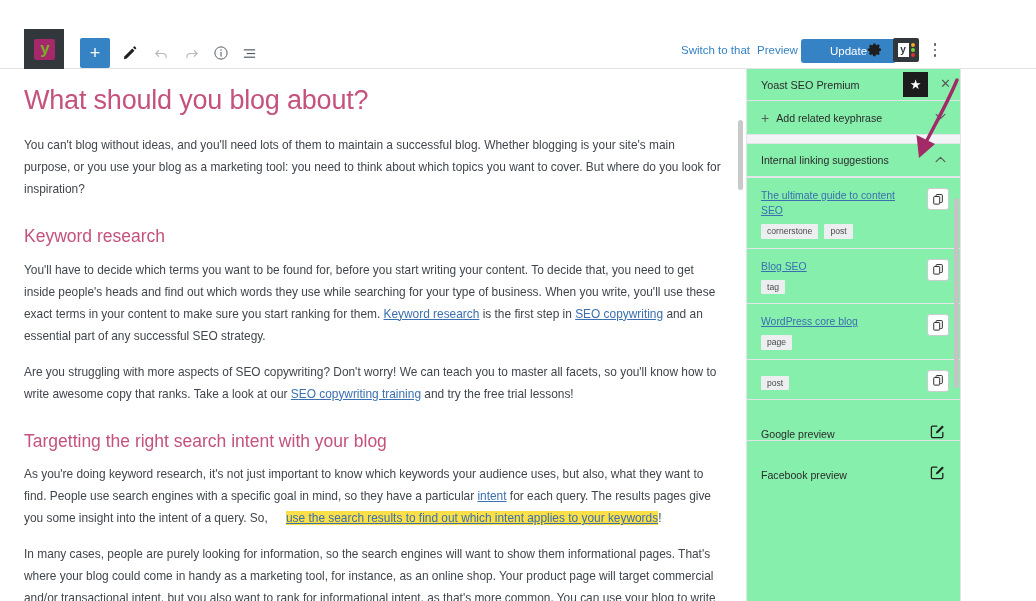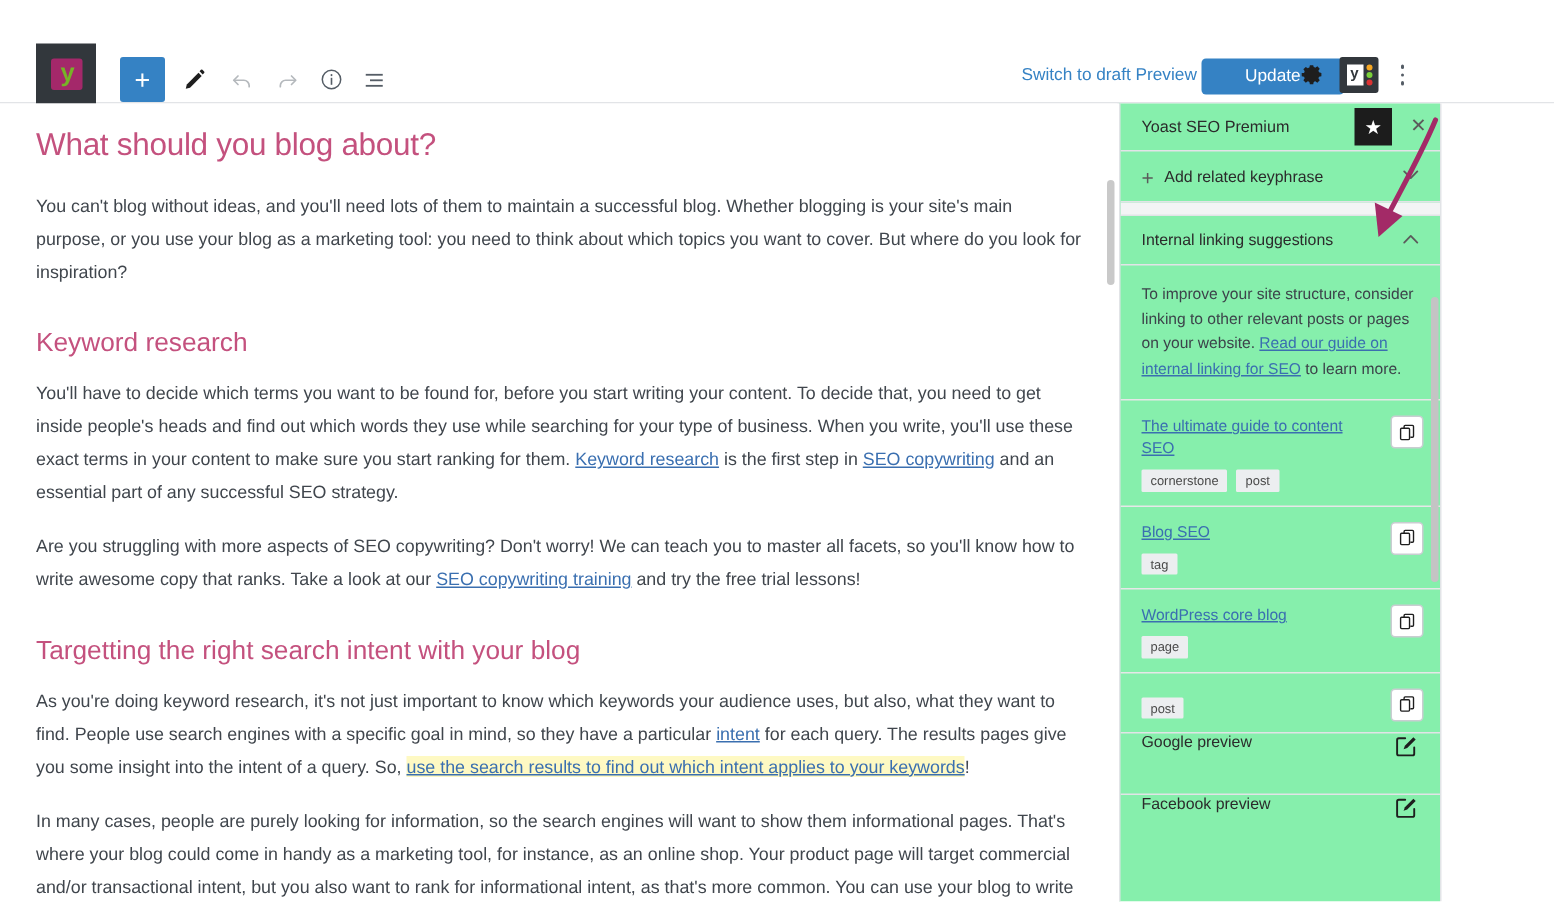--- a/index.html
+++ b/index.html
@@ -113,21 +113,21 @@
   
   .editor {
     position: absolute; left: 0; top: 69px;
     width: 745px; height: 532px;
     background: #fff;
     overflow: hidden;
     padding: 0 24px;
   }
   .editor h1 {
     color: #c4517e;
-    font-size: 21px;
+    font-size: 27px;
     font-weight: normal;
     margin: 15px 0 16px 0;
     line-height: 1.25;
     letter-spacing: -0.2px;
   }
   .editor h2 {
     color: #c4517e;
     font-size: 17.5px;
     font-weight: normal;
     margin: 25px 0 11px 0;
@@ -139,21 +139,22 @@
     line-height: 22px;
     margin: 0 0 14px 0;
     max-width: 712px;
   }
   .editor p.italic { }
   .editor a {
     color: #3a6fb0;
     text-decoration: underline;
   }
   .editor a.sel {
-    background: #fef9c3;
+    background: #fde047;
+    margin-left: 15px;
   }
 
   
   .ed-scroll {
     position: absolute; left: 738px; top: 120px;
     width: 5px; height: 70px;
     background: #c9c9c9;
     border-radius: 3px;
   }
 
@@ -239,21 +240,21 @@
     border: 1px solid #c9cdd1;
     border-radius: 3px;
     background: #fff;
     display: flex; align-items: center; justify-content: center;
     cursor: pointer;
   }
 
   .sb-preview-row {
     height: 41px;
     border-top: 1px solid #e2e4e7;
-    display: flex; align-items: flex-start;
+    display: flex; align-items: flex-end;
     padding: 0 14px;
     cursor: pointer;
   }
   .sb-preview-label { font-size: 10.6px; color: #2b2b2b; flex: 1; }
   .sb-preview-icon { width: 17px; height: 17px; }
 
   
   .sb-scroll {
     position: absolute; left: 954px; top: 198px;
     width: 5px; height: 190px;
@@ -323,21 +324,21 @@
     </div>
 
     <div class="tb-btn tb-list">
       <svg width="17" height="17" viewBox="0 0 24 24">
         <rect x="4" y="6" width="16" height="1.7" fill="#555d66"></rect>
         <rect x="8" y="11.2" width="12" height="1.7" fill="#555d66"></rect>
         <rect x="4" y="16.4" width="16" height="1.7" fill="#555d66"></rect>
       </svg>
     </div>
 
-    <div class="tr-link tr-switch">Switch to draft</div>
+    <div class="tr-link tr-switch">Switch to that</div>
     <div class="tr-link tr-preview">Preview</div>
     <div class="tr-update">Update</div>
 
     <div class="tr-gear">
       <svg width="18" height="18" viewBox="0 0 24 24">
         <path d="M12 8.2a3.8 3.8 0 100 7.6 3.8 3.8 0 000-7.6zm0 5.9a2.1 2.1 0 110-4.2 2.1 2.1 0 010 4.2z" fill="#1e1e1e"></path>
         <path d="M20 13.6v-3.2l-2.3-.5a6 6 0 00-.6-1.5l1.3-2-2.3-2.3-2 1.3a6 6 0 00-1.5-.6L12.1 3H8.9l-.5 2.3a6 6 0 00-1.5.6l-2-1.3-2.3 2.3 1.3 2a6 6 0 00-.6 1.5L1 10.4v3.2l2.3.5c.14.53.35 1.03.6 1.5l-1.3 2 2.3 2.3 2-1.3c.47.25.97.46 1.5.6l.5 2.3h3.2l.5-2.3c.53-.14 1.03-.35 1.5-.6l2 1.3 2.3-2.3-1.3-2c.25-.47.46-.97.6-1.5l2.3-.5z" fill="#1e1e1e" transform="translate(1.5,0) scale(0.92) translate(0,0.6)"></path>
       </svg>
     </div>
 
@@ -395,23 +396,20 @@
 
     <div class="sb-row sb-ils-head">
       <span class="sb-ils-label">Internal linking suggestions</span>
       <span class="sb-chev">
         <svg width="11" height="7" viewBox="0 0 12 8">
             <path d="M1 6.5L6 1.5L11 6.5" fill="none" stroke="#5b5b5b" stroke-width="1.4" stroke-linecap="round" stroke-linejoin="round"></path>
           </svg>
       </span>
     </div>
 
-    <div class="sb-desc">
-      <span>To improve your site structure, consider linking to other relevant posts or pages on your website. </span><a>Read our guide on internal linking for SEO</a><span> to learn more.</span>
-    </div>
 
     <div id="suggestion-list">
         <div class="sb-sugg">
           <a class="sb-sugg-link">The ultimate guide to content SEO</a>
           <div class="sb-chips">
             <span class="sb-chip">cornerstone</span>
             <span class="sb-chip">post</span>
           </div>
           <div class="sb-copy">
             <svg width="13" height="13" viewBox="0 0 24 24">

